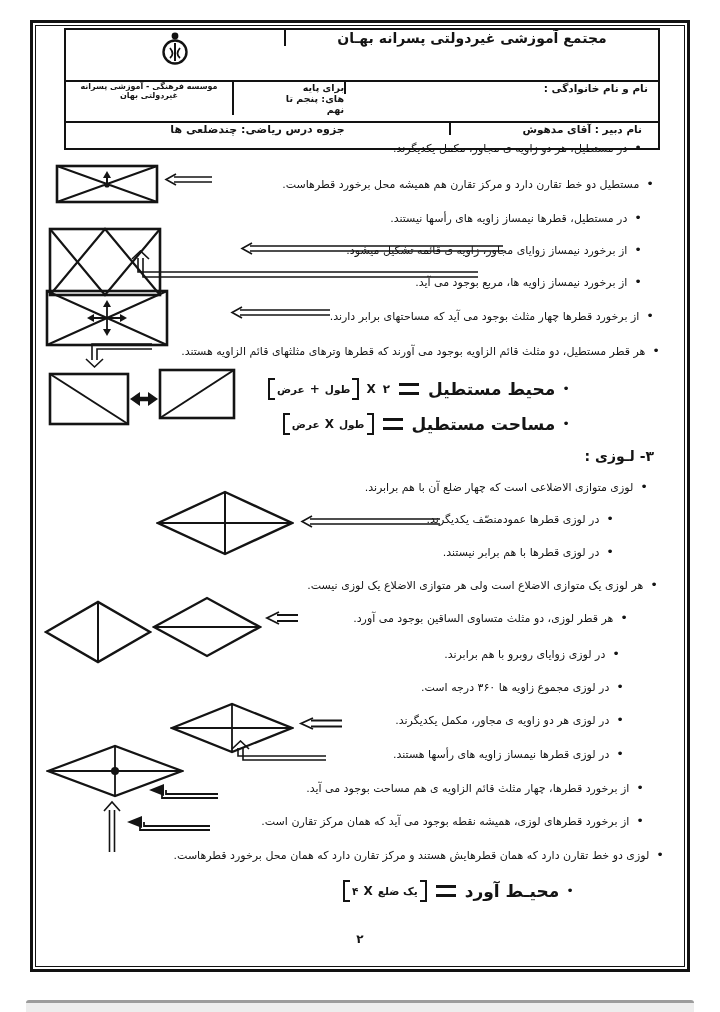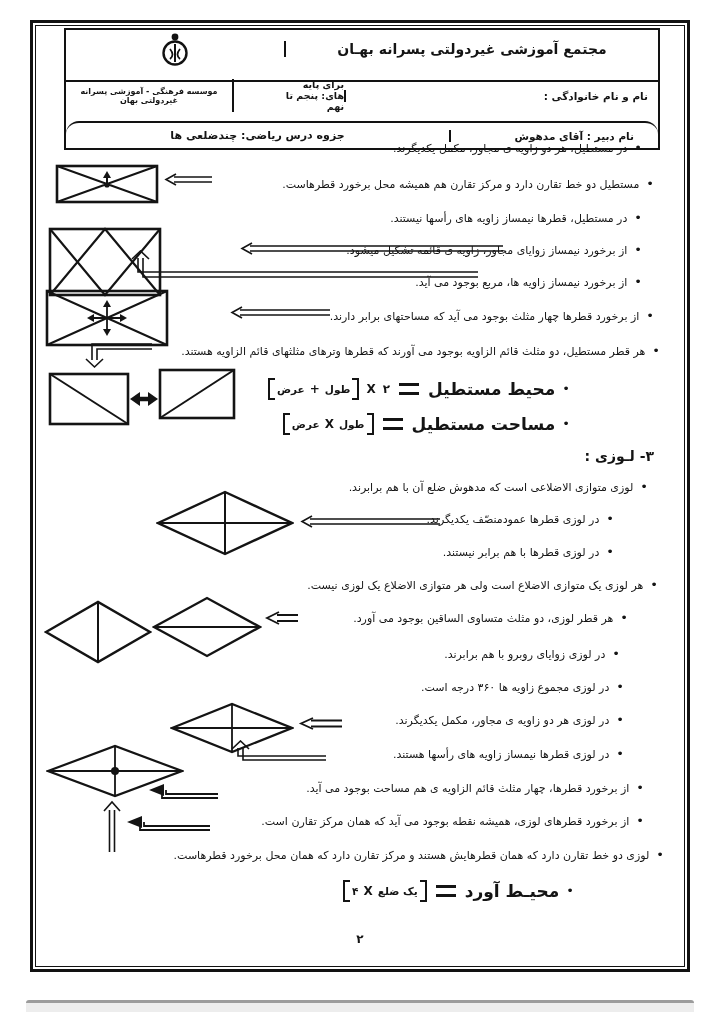--- a/index.html
+++ b/index.html
@@ -4,31 +4,31 @@
 <style>
   html,body{margin:0;padding:0;background:#fff;}
   .canvas{position:relative;width:720px;height:1012px;background:#fff;overflow:hidden;
           font-family:"DejaVu Sans","Liberation Sans",sans-serif;color:#141414;}
   .frame{position:absolute;left:30px;top:20px;width:654px;height:946px;border:3px solid #121212;}
   .frame-inner{position:absolute;inset:2px;border:1px solid #121212;}
   .next-page{position:absolute;left:26px;top:1000px;width:668px;height:12px;background:#ededed;
              border-top:3px solid #9c9c9c;border-radius:3px;}
   
   .hdr{position:absolute;left:64px;top:28px;width:592px;border:2px solid #121212;background:#fff;}
-  .hrow{display:flex;align-items:center;}
+  .hrow{display:flex;align-items:flex-start;}
   .hrow + .hrow{border-top:2px solid #121212;margin-top:12px;}
   .hcell{display:flex;align-items:center;justify-content:center;box-sizing:border-box;}
   .hcell + .hcell{border-left:2px solid #121212;}
-  .r1{height:38px;} .r2{height:27px;} .r3{height:25px;border-radius:13px;}
+  .r1{height:38px;} .r2{height:27px;} .r3{height:25px;}
   .c-logo{width:218px;} .c-title{flex:1;font-size:14px;font-weight:700;direction:rtl;}
   .c-inst{width:166px;font-size:8px;font-weight:700;direction:rtl;padding:0 2px;text-align:center;}
   .c-grades{width:112px;font-size:9.5px;font-weight:700;direction:rtl;padding-left:48px;}
   .c-name{flex:1;font-size:10.5px;font-weight:700;direction:rtl;justify-content:flex-start;padding-right:10px;}
   .c-booklet{width:383px;font-size:11px;font-weight:700;direction:rtl;}
-  .c-teacher{flex:1;font-size:10.5px;font-weight:700;direction:rtl;justify-content:flex-start;padding-right:24px;}
+  .c-teacher{flex:1;font-size:10.5px;font-weight:700;direction:rtl;justify-content:flex-start;padding-right:16px;}
   
   .item{position:absolute;display:flex;direction:rtl;align-items:center;gap:7px;white-space:nowrap;}
   .blt{font-size:13px;line-height:1;transform:translateY(-1px);}
   .txt{font-size:11px;font-weight:400;}
   .sec-title{position:absolute;font-size:14px;font-weight:700;direction:rtl;}
   
   .formula .f-label{font-size:17px;font-weight:700;}
   .deq{display:inline-block;width:20px;height:6px;border-top:3px solid #141414;border-bottom:3px solid #141414;margin:0 2px;}
   .f-num,.f-x{font-size:12px;font-weight:900;}
   .bgroup{position:relative;display:flex;direction:rtl;align-items:center;gap:5px;
@@ -124,21 +124,21 @@
       <span>طول</span>
       <span class="f-x">X</span>
       <span>عرض</span>
     </span>
   </div>
 
   <div class="sec-title" style="top:448px;right:66px">۳- لـوزی :</div>
 
   <div class="item" style="top:481px;right:72px">
     <span class="blt">•</span>
-    <span class="txt">لوزی متوازی الاضلاعی است که مدهوش ضلع آن با هم برابرند.</span>
+    <span class="txt">لوزی متوازی الاضلاعی است که چهار ضلع آن با هم برابرند.</span>
     </div>
   <div class="item" style="top:513px;right:106px">
     <span class="blt">•</span>
     <span class="txt">در لوزی قطرها عمودمنصّف یکدیگرند.</span>
     </div>
   <div class="item" style="top:546px;right:106px">
     <span class="blt">•</span>
     <span class="txt">در لوزی قطرها با هم برابر نیستند.</span>
     </div>
   <div class="item" style="top:579px;right:62px">

